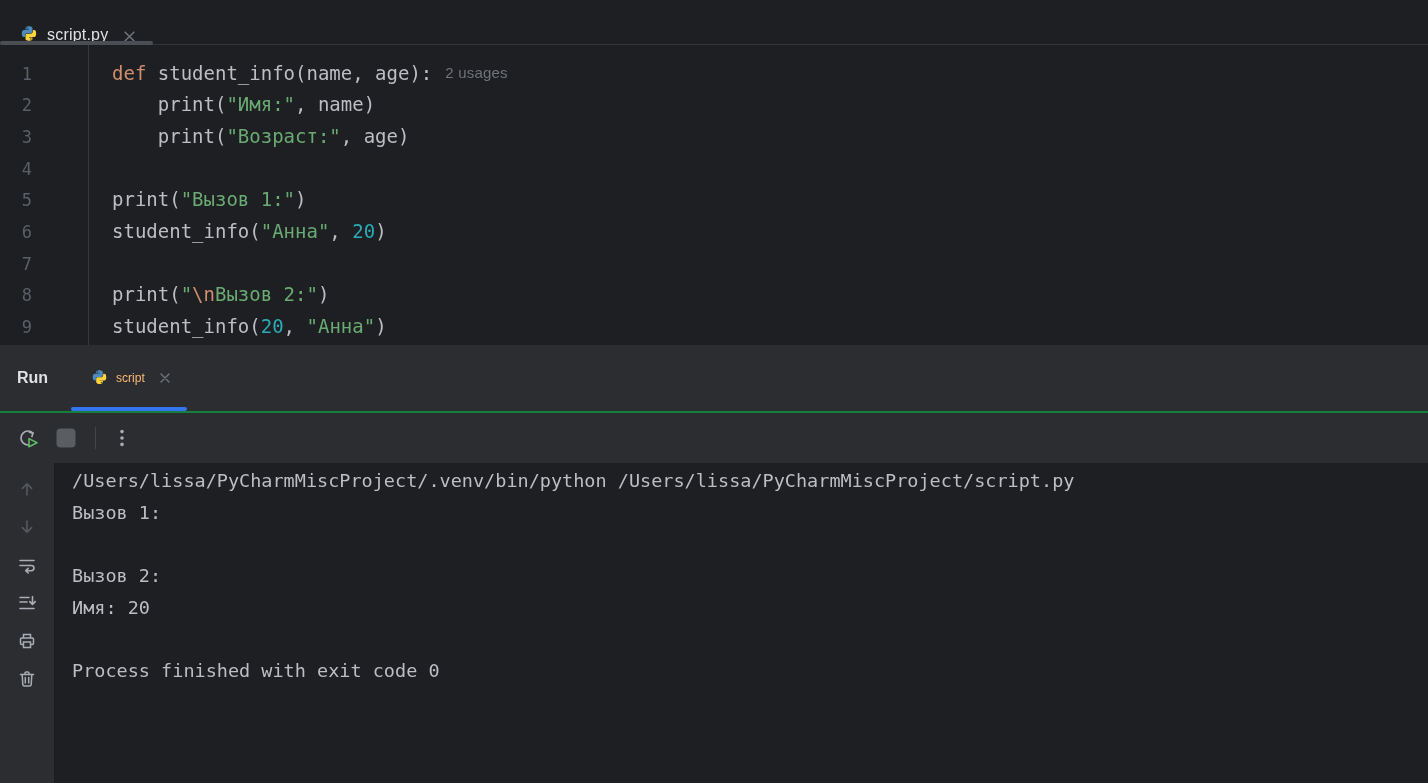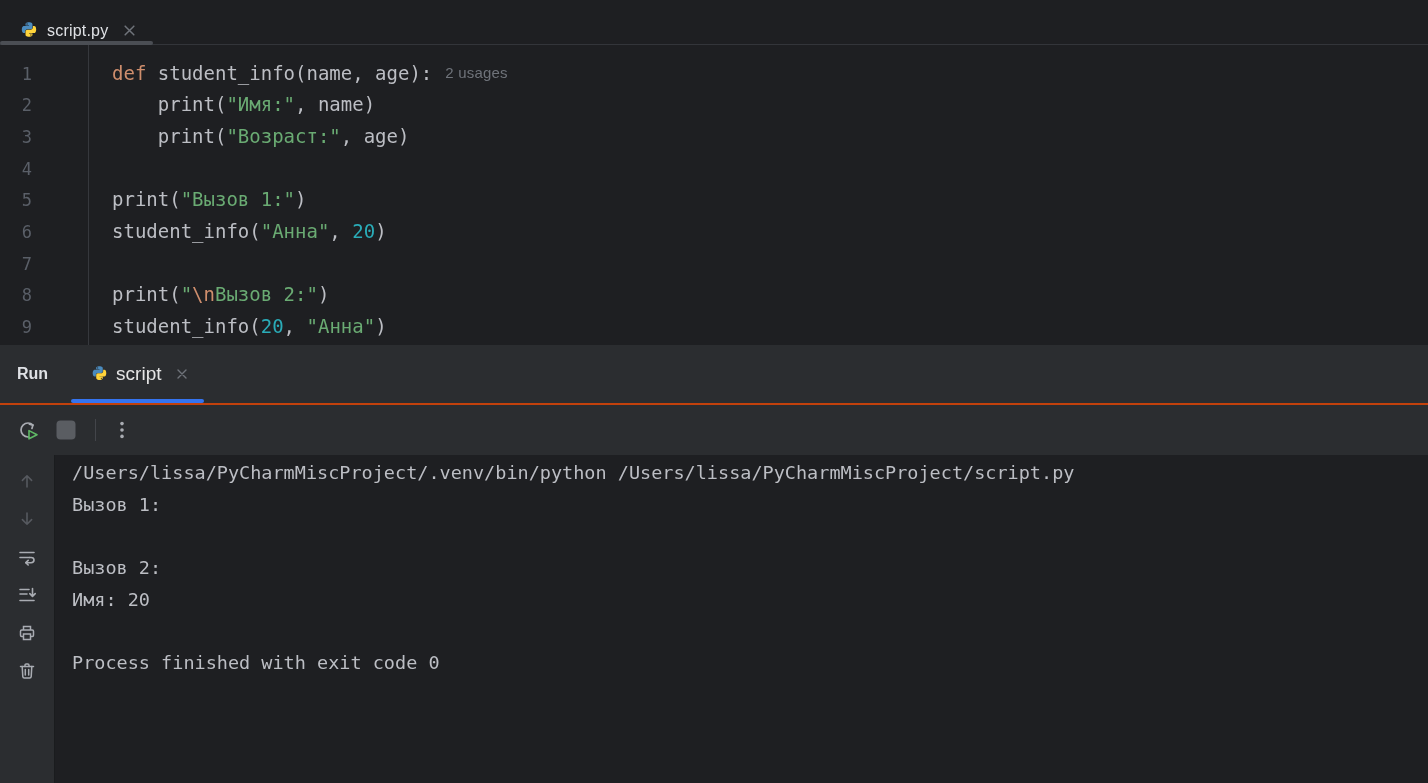--- a/index.html
+++ b/index.html
@@ -2,45 +2,45 @@
 <html><head>
 <meta charset="utf-8">
 <style>
   * { margin:0; padding:0; box-sizing:border-box; }
   html,body { width:1428px; height:783px; background:#1E1F22; overflow:hidden; }
   body { font-family:"Liberation Sans", sans-serif; -webkit-font-smoothing:antialiased; }
   .app { width:1428px; height:783px; display:flex; flex-direction:column; }
 
   
   .editor-tabbar { flex:none; height:45px; background:#1E1F22; border-bottom:1px solid #33353A; display:flex; align-items:stretch; position:relative; }
-  .editor-tab { position:relative; display:flex; align-items:center; gap:9px; padding:17px 16px 0 20px; cursor:pointer; }
+  .editor-tab { position:relative; display:flex; align-items:flex-end; gap:9px; padding:17px 16px 0 20px; cursor:pointer; }
   .editor-tab .tab-title { color:#DFE1E5; font-size:16px; letter-spacing:.2px; }
   .tab-close { display:flex; align-items:center; justify-content:center; width:16px; height:16px; margin-left:4px; }
   .tab-underline { position:absolute; left:0; right:0; bottom:-1px; height:4px; border-radius:2px; background:#4B4E54; }
 
   
   .editor { flex:none; height:300px; position:relative; background:#1E1F22; padding-top:12px; overflow:hidden; }
   .gutter-vline { position:absolute; left:88px; top:0; bottom:0; width:1px; background:#36383D; }
   .code-row { display:flex; align-items:center; height:31.65px; font-family:"DejaVu Sans Mono","Liberation Mono",monospace; font-size:19px; white-space:pre; }
   .gutter-cell { flex:none; width:88px; }
   .ln { display:inline-block; width:32px; text-align:right; color:#5A5F68; font-size:17px; }
   .code { padding-left:24px; display:flex; align-items:center; }
   .code span { white-space:pre; }
   .t-pl  { color:#BCBEC4; }
   .t-kw  { color:#CF8E6D; }
   .t-str { color:#6AAB73; }
   .t-num { color:#2AACB8; }
   .t-esc { color:#CF8E6D; }
   .inlay { font-family:"Liberation Sans",sans-serif; font-size:15px; color:#6F737A; margin-left:13px; letter-spacing:.2px; }
 
   
-  .run-header { flex:none; height:60px; background:#2B2D30; border-bottom:2px solid #c2410c; display:flex; align-items:center; }
+  .run-header { flex:none; height:68px; background:#2B2D30; border-bottom:2px solid #15803d; display:flex; align-items:center; }
   .run-title { margin-left:17px; font-size:16px; font-weight:700; color:#DFE1E5; }
   .run-tab { position:relative; height:100%; display:flex; align-items:center; gap:8px; margin-left:23px; padding:0 14px 0 20px; cursor:pointer; }
-  .run-tab .tab-title { color:#e5e5e5; font-size:19px; }
+  .run-tab .tab-title { color:#fdba74; font-size:12px; }
   .blue-underline { position:absolute; left:0; right:0; bottom:0; height:4px; border-radius:2px; background:#3574F0; }
 
   .run-toolbar { flex:none; height:50px; background:#2B2D30; display:flex; align-items:center; }
   .tool-btn { width:26px; height:26px; display:flex; align-items:center; justify-content:center; cursor:pointer; border-radius:4px; }
   .tb-rerun { margin-left:15px; }
   .tb-stop  { margin-left:12px; }
   .tb-sep { width:1px; height:22px; background:#43454A; margin:0 13px 0 16px; }
 
   
   .console-wrap { flex:1; display:flex; background:#1E1F22; min-height:0; }

